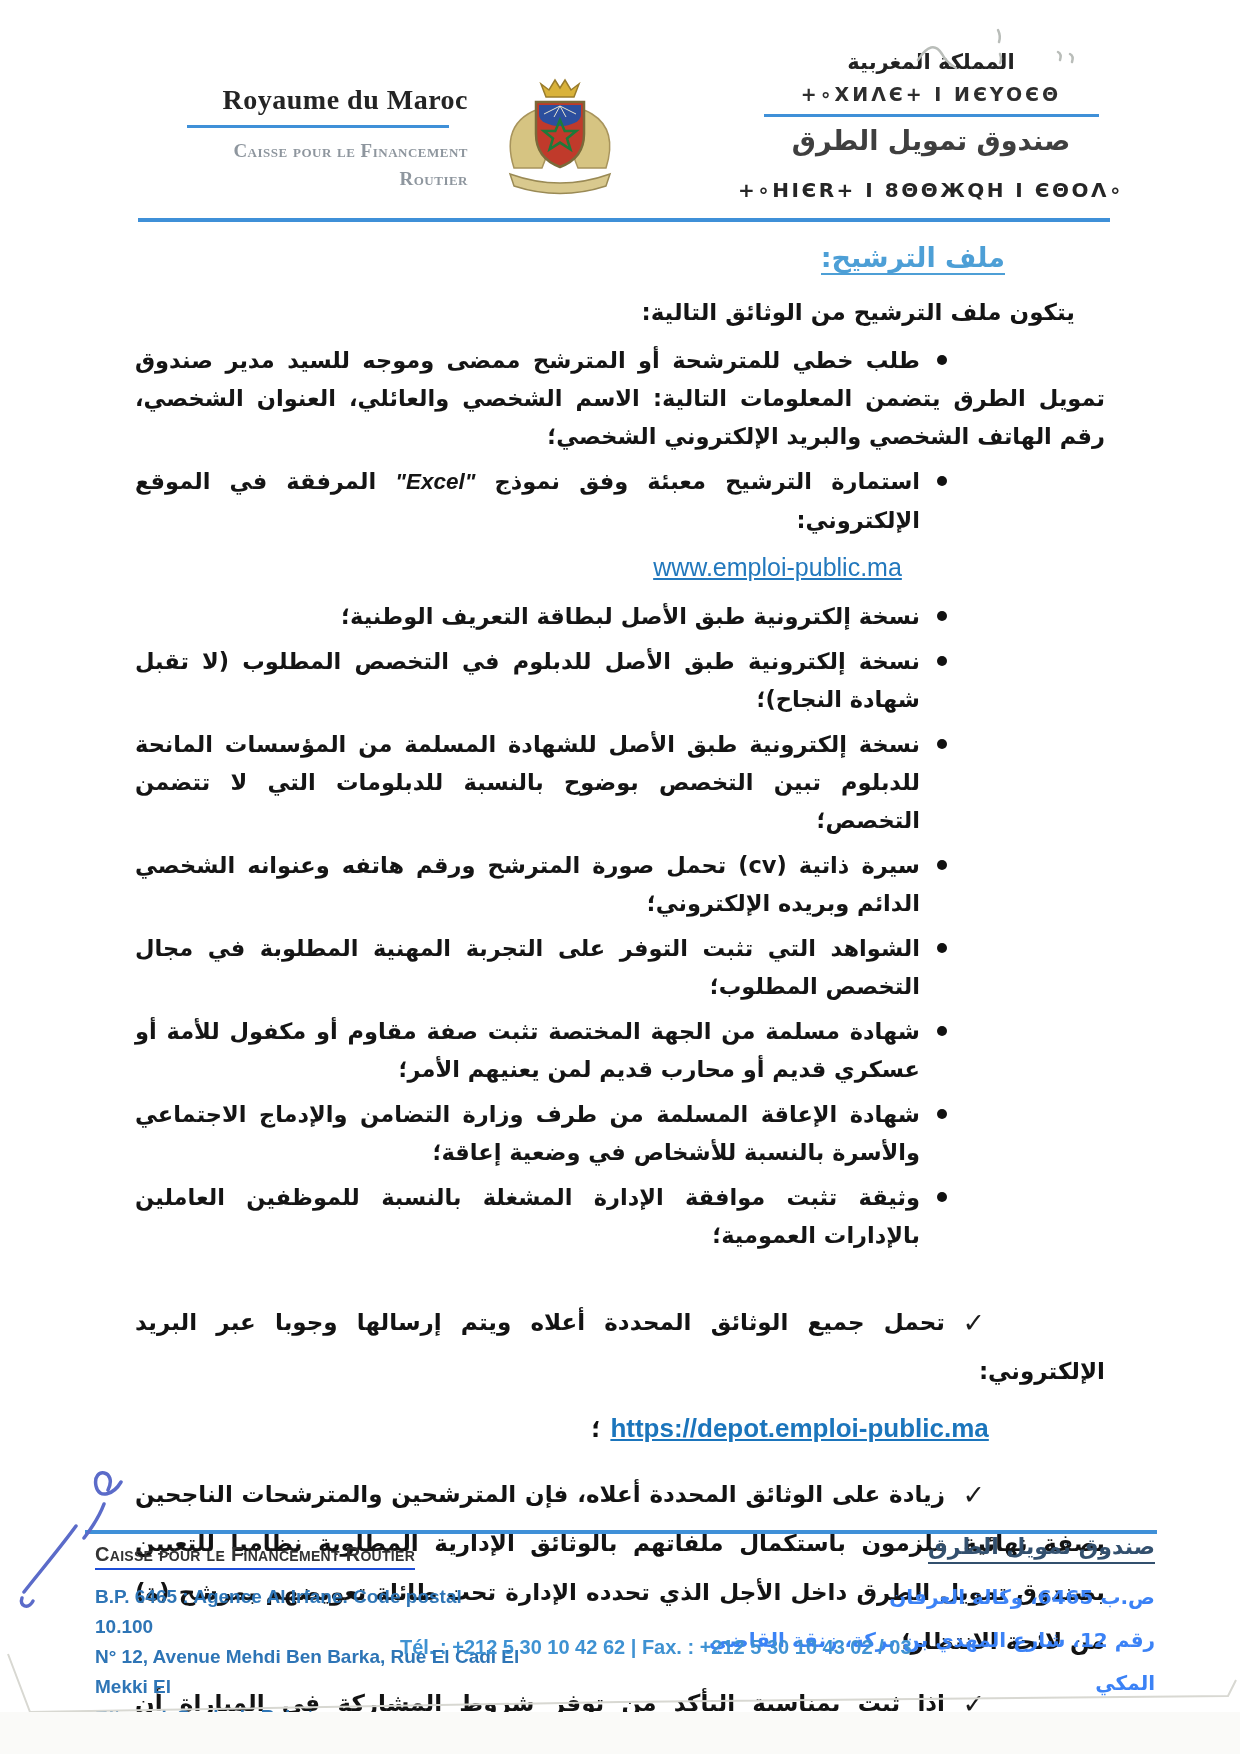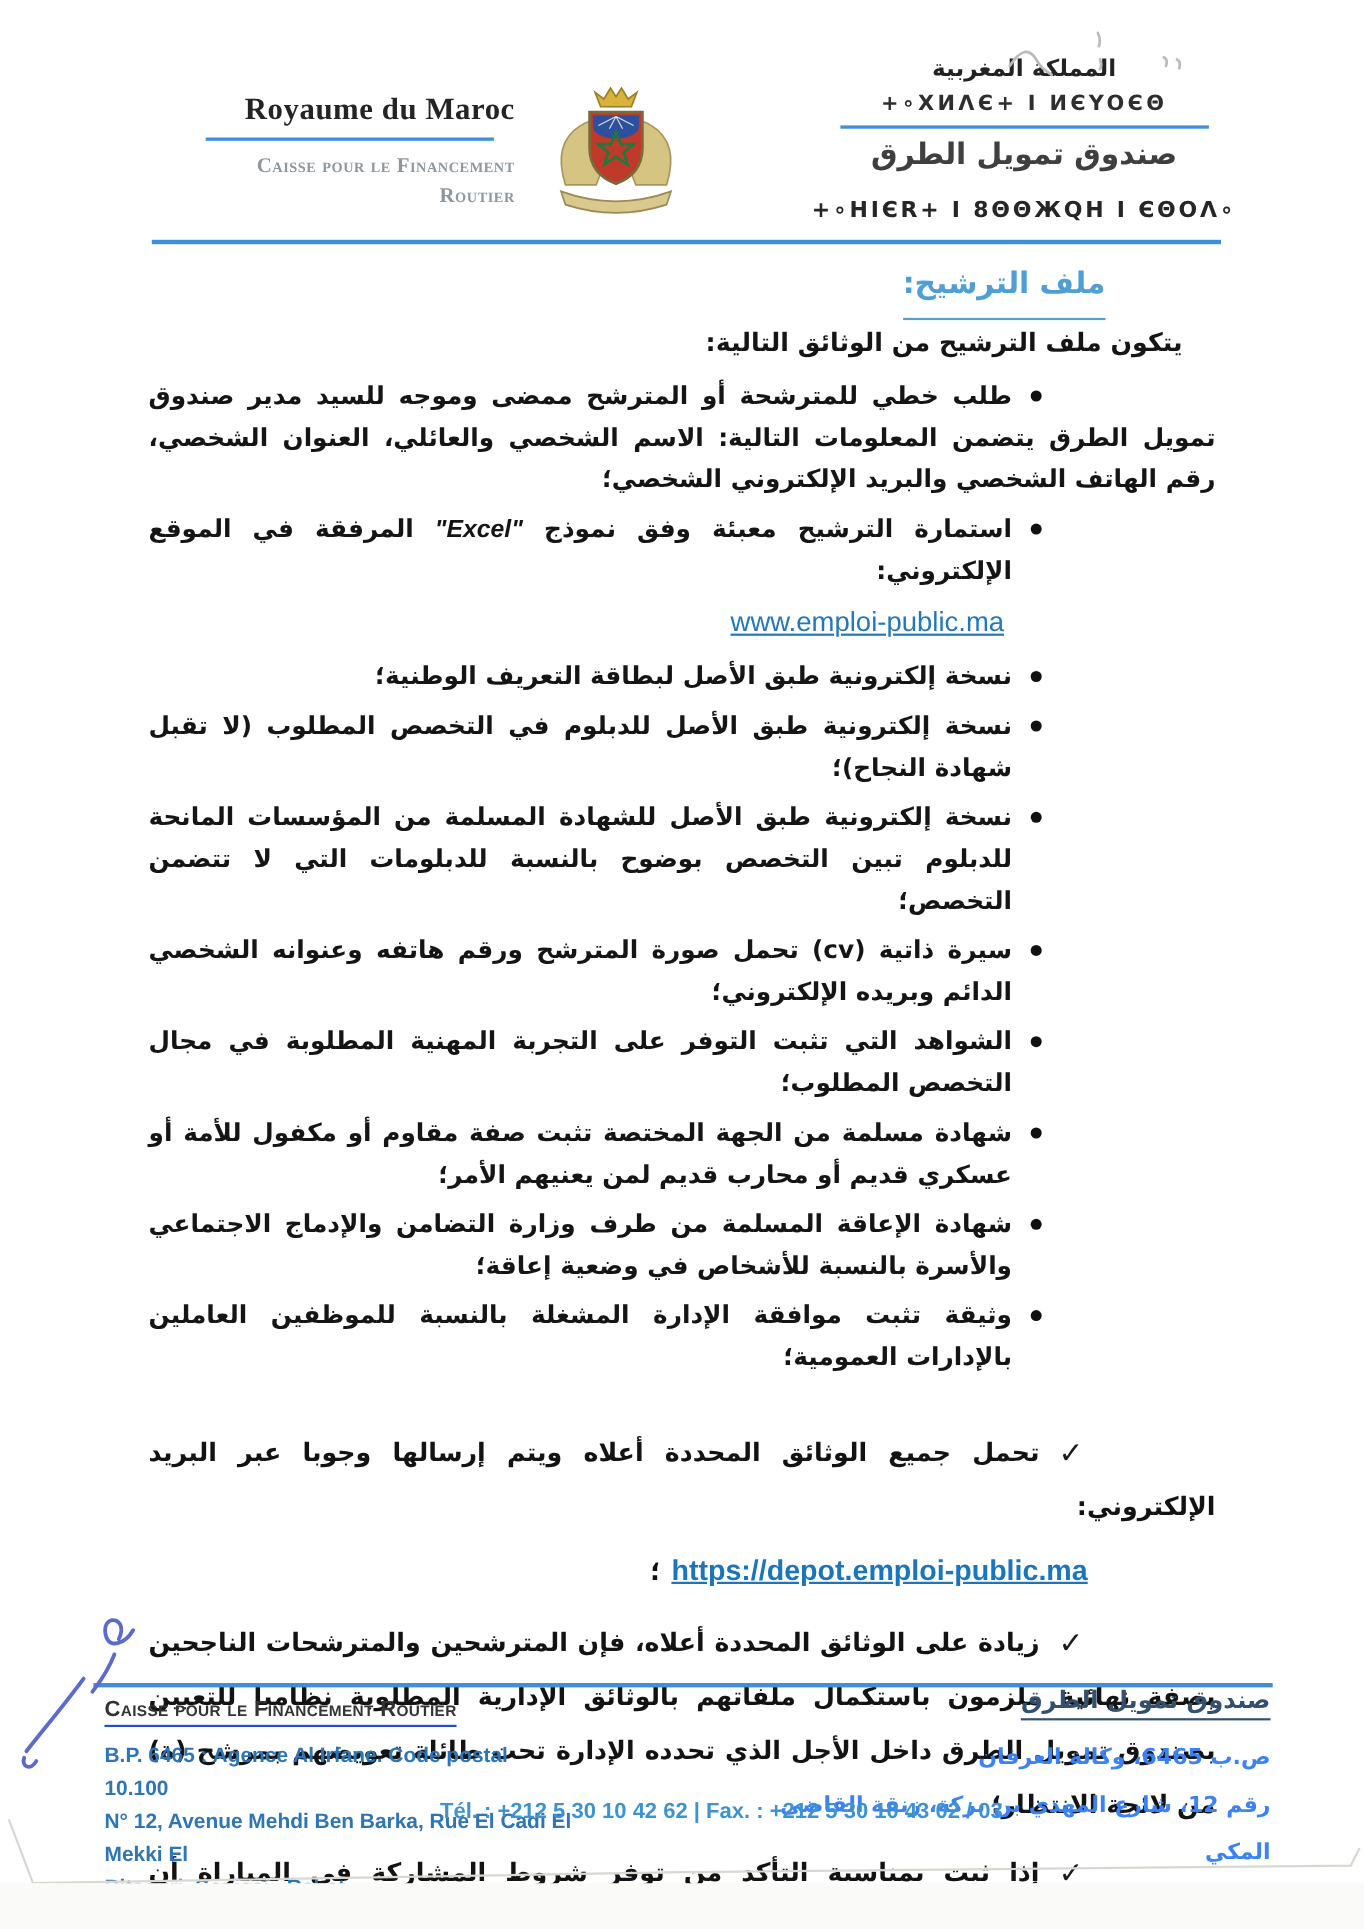--- a/index.html
+++ b/index.html
@@ -18,31 +18,31 @@
   .hdr-right .tif{direction:ltr;font-size:19px;color:#2e2e2e;letter-spacing:3px;margin-top:9px;font-weight:bold;}
   .hdr-right .rule{height:3px;background:#3f90d8;width:335px;margin:9px auto 8px;}
   .hdr-right .fund{font-size:27px;font-weight:bold;color:#3f3f3f;}
   .hdr-right .tif2{direction:ltr;font-size:20px;color:#262626;letter-spacing:2.5px;margin-top:22px;font-weight:bold;}
   .hdr-divider{position:absolute;top:218px;left:138px;width:972px;height:4px;background:#3f90d8;}
   .pencil{position:absolute;left:890px;top:12px;}
 
   
   .doc-body{position:absolute;top:242px;left:135px;width:970px;direction:rtl;}
   .doc-title{margin:0 100px 0 0;font-size:27px;font-weight:bold;color:#4d9fd6;text-align:right;}
-  .doc-title span{border-bottom:2.5px solid #4d9fd6;padding-bottom:16px;margin-left:19px;}
+  .doc-title span{border-bottom:2.5px solid #4d9fd6;padding-bottom:0;margin-left:19px;}
   .doc-intro{margin:26px 30px 0 0;font-size:23px;font-weight:bold;color:#151515;text-align:right;}
 
   ul.docs{list-style:none;margin:16px 0 0;padding:0;}
   ul.docs li{position:relative;padding:0 185px 0 0;font-size:22.5px;font-weight:bold;
              line-height:38px;margin-bottom:7px;text-align:justify;color:#151515;}
   ul.docs li .dot{position:absolute;right:158px;top:14px;width:10px;height:10px;border-radius:50%;background:#111;}
   ul.docs li.full-wrap{padding-right:0;text-indent:185px;}
   ul.docs li.li-b2{text-align-last:justify;}
   .excel{font-family:"Liberation Sans",sans-serif;font-style:italic;font-weight:bold;unicode-bidi:embed;}
-  .b2-link-line{text-align:left;text-align-last:center;position:relative;left:261px;margin-top:6px;line-height:44px;}
+  .b2-link-line{text-align:left;text-align-last:center;position:relative;left:250px;margin-top:6px;line-height:44px;}
   a.doc-link{color:#2278bd;text-decoration:underline;font-family:"Liberation Sans",sans-serif;
              font-weight:normal;font-size:25px;unicode-bidi:embed;}
 
   .checks{margin-top:44px;}
   .check-item{position:relative;text-indent:160px;text-align:justify;font-size:23px;font-weight:bold;
               line-height:49px;margin-bottom:13px;color:#131313;}
   .check-item.stretch-last{text-align-last:justify;}
   .check-item .mark{position:absolute;right:120px;top:0;text-indent:0;font-size:27px;font-weight:normal;color:#1c1c1c;}
   .check-link-line{text-indent:0;text-align:center;text-align-last:center;position:relative;left:170px;
                    margin-top:4px;line-height:56px;}

